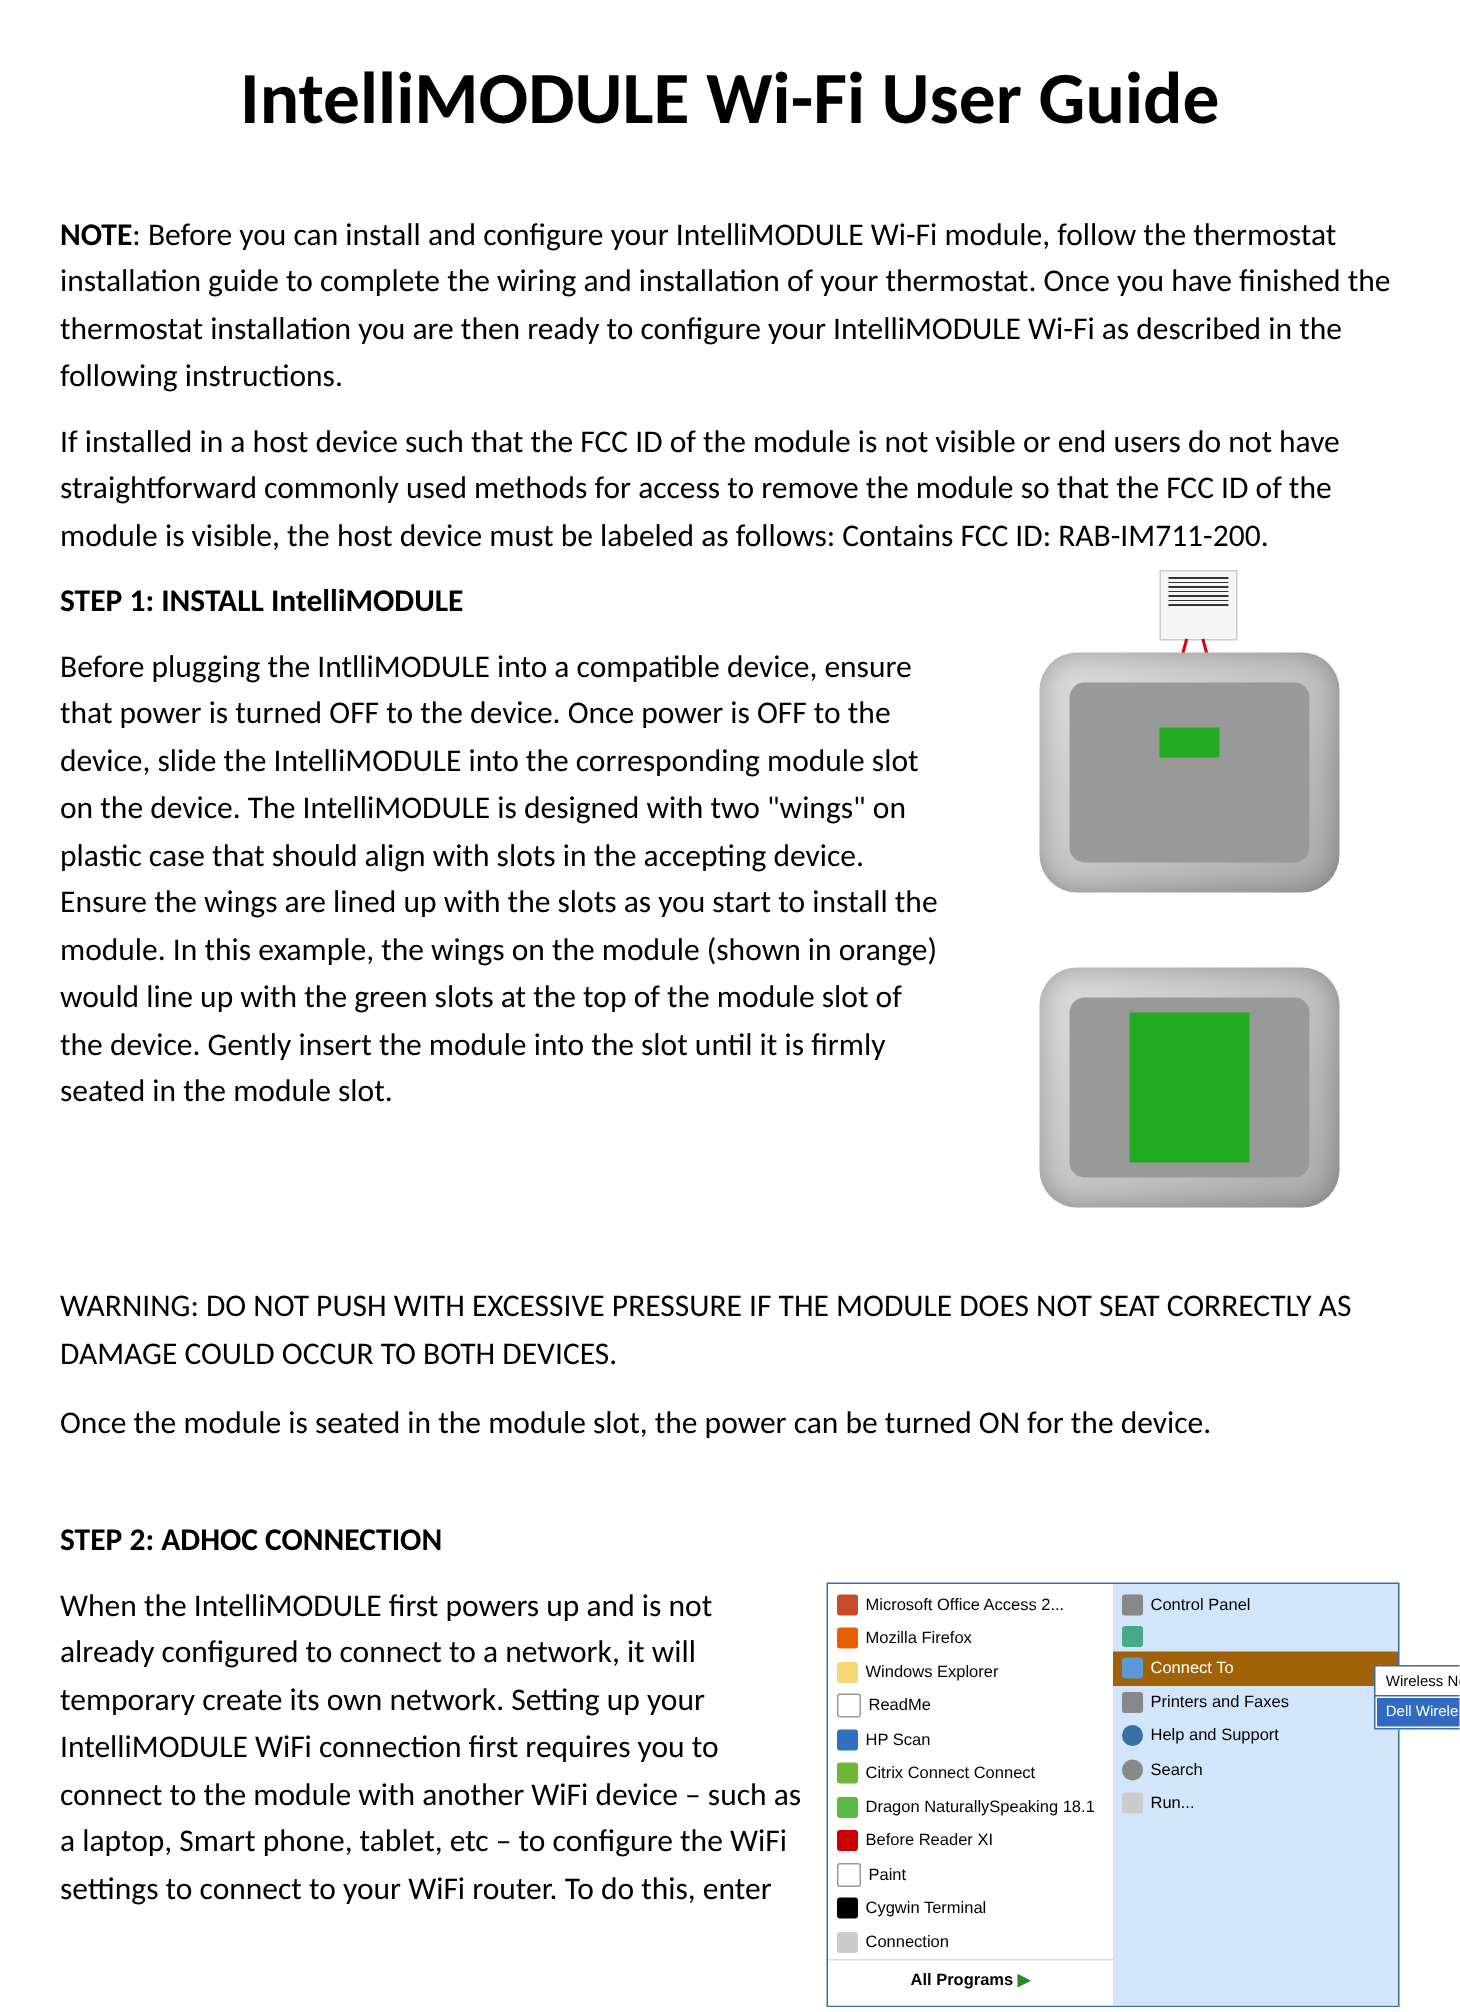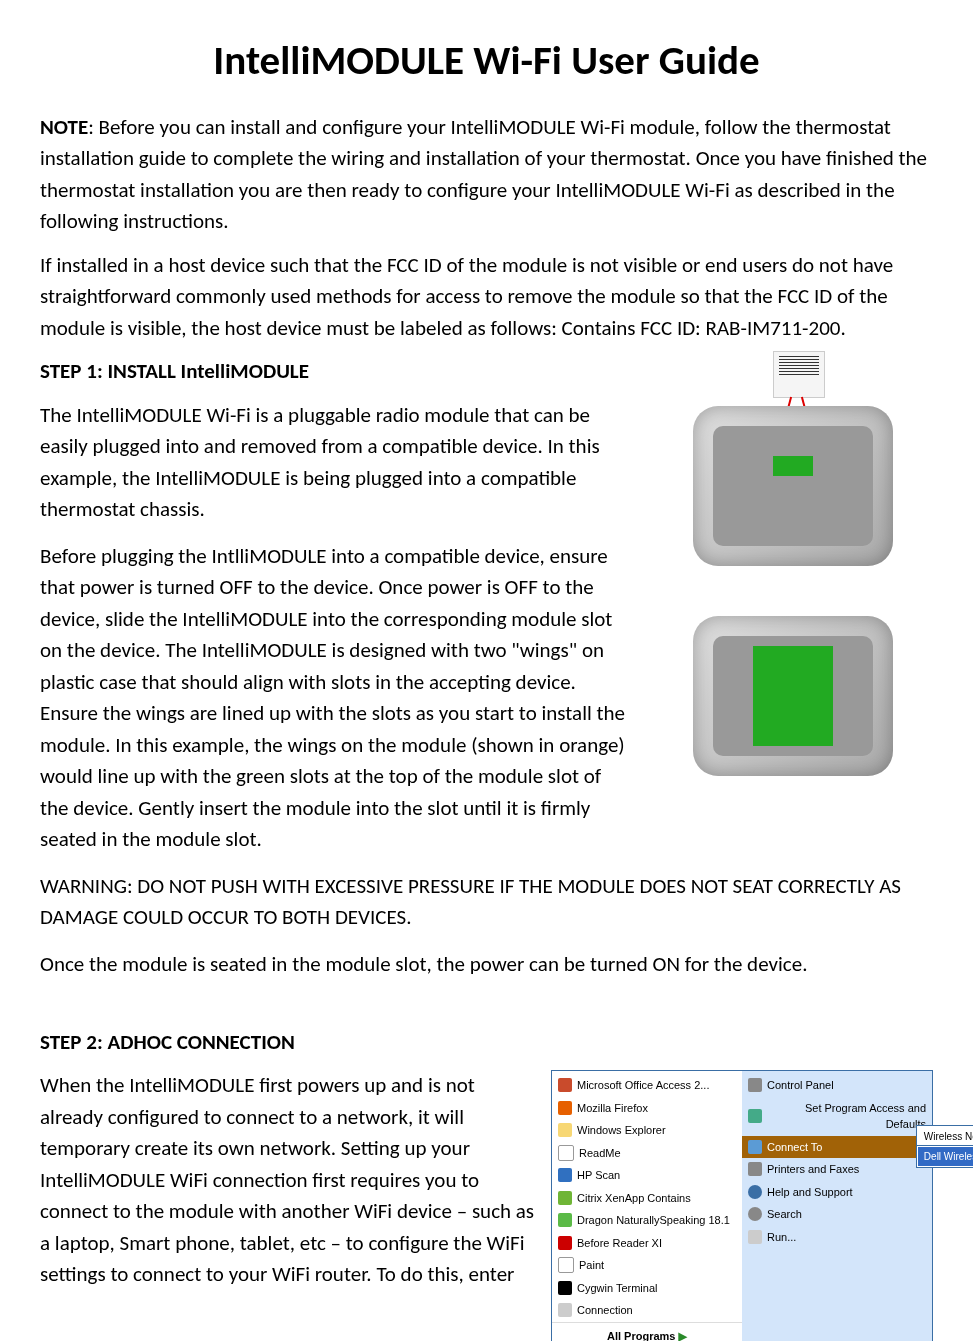--- a/index.html
+++ b/index.html
@@ -7,23 +7,23 @@
       width: 973px;
       margin: 0;
       padding: 30px 40px;
       box-sizing: border-box;
       color: #000;
       font-size: 21px;
       line-height: 1.5;
     }
     h1 {
       text-align: center;
-      font-size: 41px;
+      font-size: 49px;
       font-weight: bold;
-      margin: 0 0 20px 0;
+      margin: 0 0 37px 0;
     }
     .note-label {
       font-weight: bold;
     }
     .step-heading {
       font-weight: bold;
       text-align: center;
     }
     p {
       margin: 0 0 12px 0;
@@ -134,21 +134,20 @@
     .menu-right {
       width: 50%;
       background: #d3e5fa;
       padding: 3px 0;
     }
     .menu-item {
       padding: 3px 6px;
       display: flex;
       align-items: center;
       gap: 5px;
-      text-align: right;
     }
     .menu-icon {
       width: 14px;
       height: 14px;
       flex-shrink: 0;
       border-radius: 2px;
     }
     .menu-item.hover {
       background: #a16207;
       color: #fff;
@@ -190,21 +189,20 @@
 <h1>IntelliMODULE Wi-Fi User Guide</h1>
 
 <p>
   <span class="note-label">NOTE</span><span>:  Before you can install and configure your IntelliMODULE Wi-Fi module, follow the thermostat installation guide to complete the wiring and installation of your thermostat. Once you have finished the thermostat installation you are then ready to configure your IntelliMODULE Wi-Fi as described in the following instructions.</span>
 </p>
 <p>If installed in a host device such that the FCC ID of the module is not visible or end users do not have straightforward commonly used methods for access to remove the module so that the FCC ID of the module is visible, the host device must be labeled as follows:        Contains FCC ID: RAB-IM711-200.</p>
 
 <div class="content-row">
   <div class="text-col">
     <p><span class="step-heading">STEP 1: INSTALL IntelliMODULE</span></p>
-    <p class="para">The IntelliMODULE Wi-Fi is a pluggable radio module that can be easily plugged into and removed from a compatible device.  In this example, the IntelliMODULE is being plugged into a compatible thermostat chassis.</p>
     <p class="para">Before plugging the IntlliMODULE into a compatible device, ensure that power is turned OFF to the device.  Once power is OFF to the device, slide the IntelliMODULE into the corresponding module slot on the device.  The IntelliMODULE is designed with two "wings" on plastic case that should align with slots in the accepting device. Ensure the wings are lined up with the slots as you start to install the module.  In this example, the wings on the module (shown in orange) would line up with the green slots at the top of the module slot of the device.  Gently insert the module into the slot until it is firmly seated in the module slot.</p>
   </div>
   <div class="img-col">
     <div class="device-box" style="margin-top:50px;">
       <div class="module-chip"></div>
       <div class="arrow-left"></div>
       <div class="arrow-right"></div>
       <div class="device-shell">
         <div class="slot-green"></div>
       </div>
@@ -242,21 +240,21 @@
         <div class="menu-item">
             <span class="menu-icon" style="background:#fff;border:1px solid #999;"></span>
             <span>ReadMe</span>
           </div>
         <div class="menu-item">
             <span class="menu-icon" style="background:#3070c0;"></span>
             <span>HP Scan</span>
           </div>
         <div class="menu-item">
             <span class="menu-icon" style="background:#6fb536;"></span>
-            <span>Citrix XenApp Contains</span>
+            <span>Citrix Connect Connect</span>
           </div>
         <div class="menu-item">
             <span class="menu-icon" style="background:#5bba47;"></span>
             <span>Dragon NaturallySpeaking 18.1</span>
           </div>
         <div class="menu-item">
             <span class="menu-icon" style="background:#c00;"></span>
             <span>Before Reader XI</span>
           </div>
         <div class="menu-item">
@@ -273,21 +271,20 @@
           </div>
         <div class="all-programs"><span>All Programs</span> <span style="color:#2a8a2a;">▶</span></div>
       </div>
       <div class="menu-right">
         <div class="menu-item">
             <span class="menu-icon" style="background:#888;"></span>
             <span>Control Panel</span>
           </div>
         <div class="menu-item">
             <span class="menu-icon" style="background:#4a8;"></span>
-            <span>Set Program Access and Defaults</span>
           </div>
         <div class="menu-item hover">
             <span class="menu-icon" style="background:#5b9bd5;"></span>
             <span>Connect To</span>
             <span style="margin-left:auto;">▸</span>
           </div>
         <div class="menu-item">
             <span class="menu-icon" style="background:#888;"></span>
             <span>Printers and Faxes</span>
           </div>

